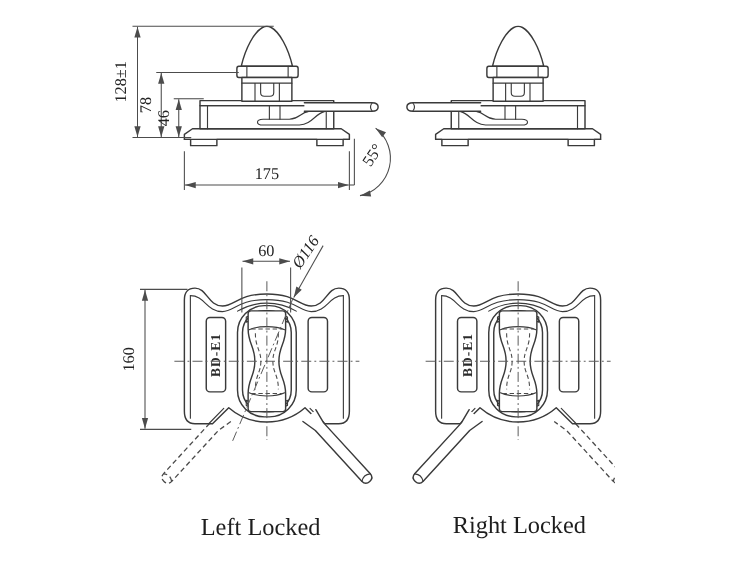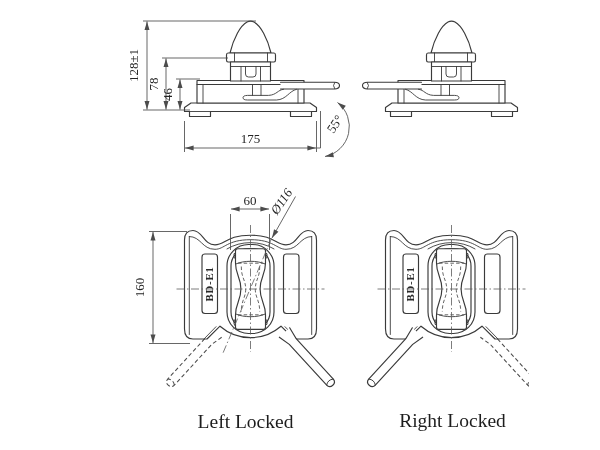--- a/index.html
+++ b/index.html
@@ -1,17 +1,17 @@
 <!DOCTYPE html>
 <html><head>
 <meta charset="utf-8">
 <style>
   html,body{margin:0;padding:0;background:#fff;}
   .canvas{position:relative;width:492px;height:450px;background:#ffffff;overflow:hidden;
-          font-family:"Liberation Serif","DejaVu Serif",serif;margin-left:37px;}
+          font-family:"Liberation Serif","DejaVu Serif",serif;}
   svg{display:block;}
   
   .st{stroke:#3a3a3a;stroke-width:1.15;fill:none;stroke-linejoin:round;stroke-linecap:round;}
   .fw{fill:#ffffff;}
   .thin{stroke-width:0.9;}
   
   .dim{stroke:#4c4c4c;stroke-width:0.85;fill:none;stroke-linecap:butt;}
   
   .cl{stroke:#5c5c5c;stroke-width:0.8;fill:none;stroke-dasharray:8 2.5 1.5 2.5;}
   

